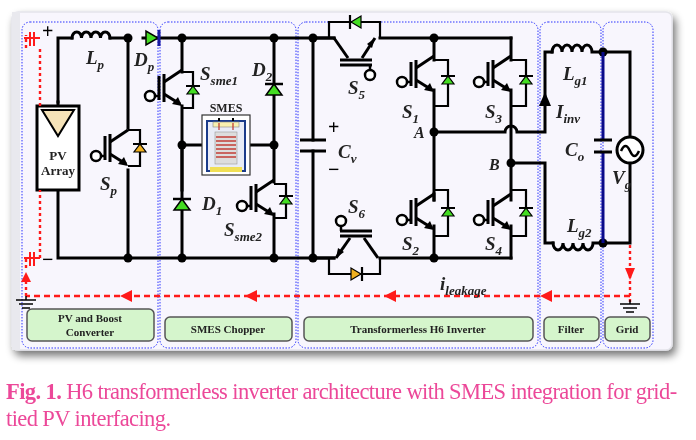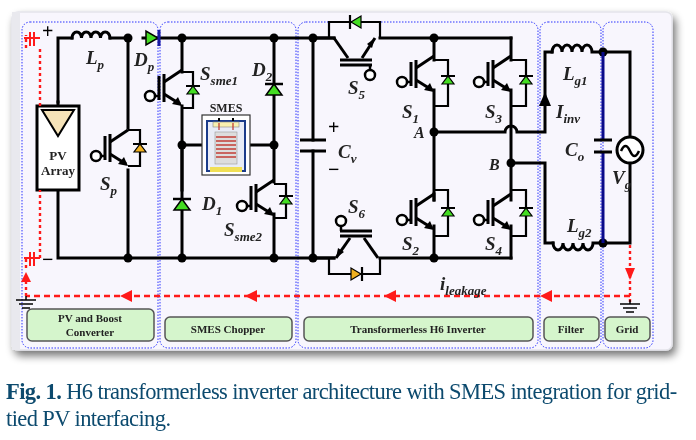--- a/index.html
+++ b/index.html
@@ -1,18 +1,18 @@
 <!DOCTYPE html>
 <html><head>
 <meta charset="utf-8">
 <style>
   html, body { margin: 0; padding: 0; background: #ffffff; }
   body { width: 696px; height: 440px; overflow: hidden; position: relative; font-family: "Liberation Serif", serif; }
   #figure { position: absolute; left: 0; top: 0; width: 696px; height: 370px; }
-  .caption { position: absolute; left: 6px; top: 378px; width: 690px; font-family: "Liberation Serif", serif; font-size: 22.5px; line-height: 27px; color: #0c4a6e; letter-spacing: -0.6px; }
+  .caption { position: absolute; left: 6px; top: 378px; width: 690px; font-family: "Liberation Serif", serif; font-size: 22.5px; line-height: 27px; color: #ec4899; letter-spacing: -0.6px; }
   .caption b { font-weight: bold; }
   svg text { font-family: "Liberation Serif", serif; }
   .lbl { font-style: italic; font-weight: bold; font-size: 19px; fill: #222; }
   .sub { font-style: italic; font-weight: bold; font-size: 13px; fill: #222; }
   .node-lbl { font-style: italic; font-weight: bold; font-size: 16px; fill: #222; }
   .box-lbl { font-weight: bold; font-size: 11px; fill: #222; text-anchor: middle; }
   .w { stroke: #000; stroke-width: 3; fill: none; stroke-linecap: square; }
   .wt { stroke: #000; stroke-width: 2.2; fill: none; }
   .dot { fill: #000; }
   .region { fill: none; stroke: #2b33ff; stroke-width: 1; stroke-dasharray: 1.5 1.5; }

